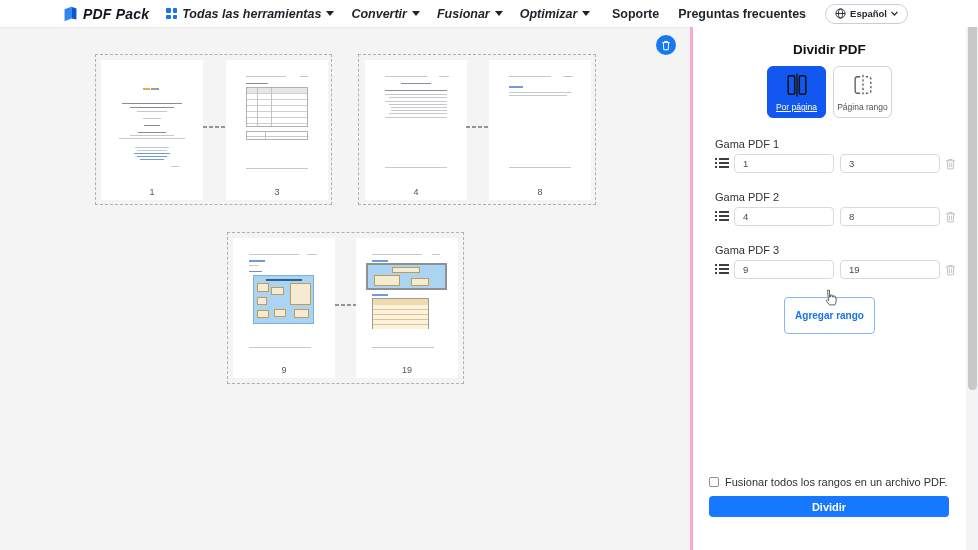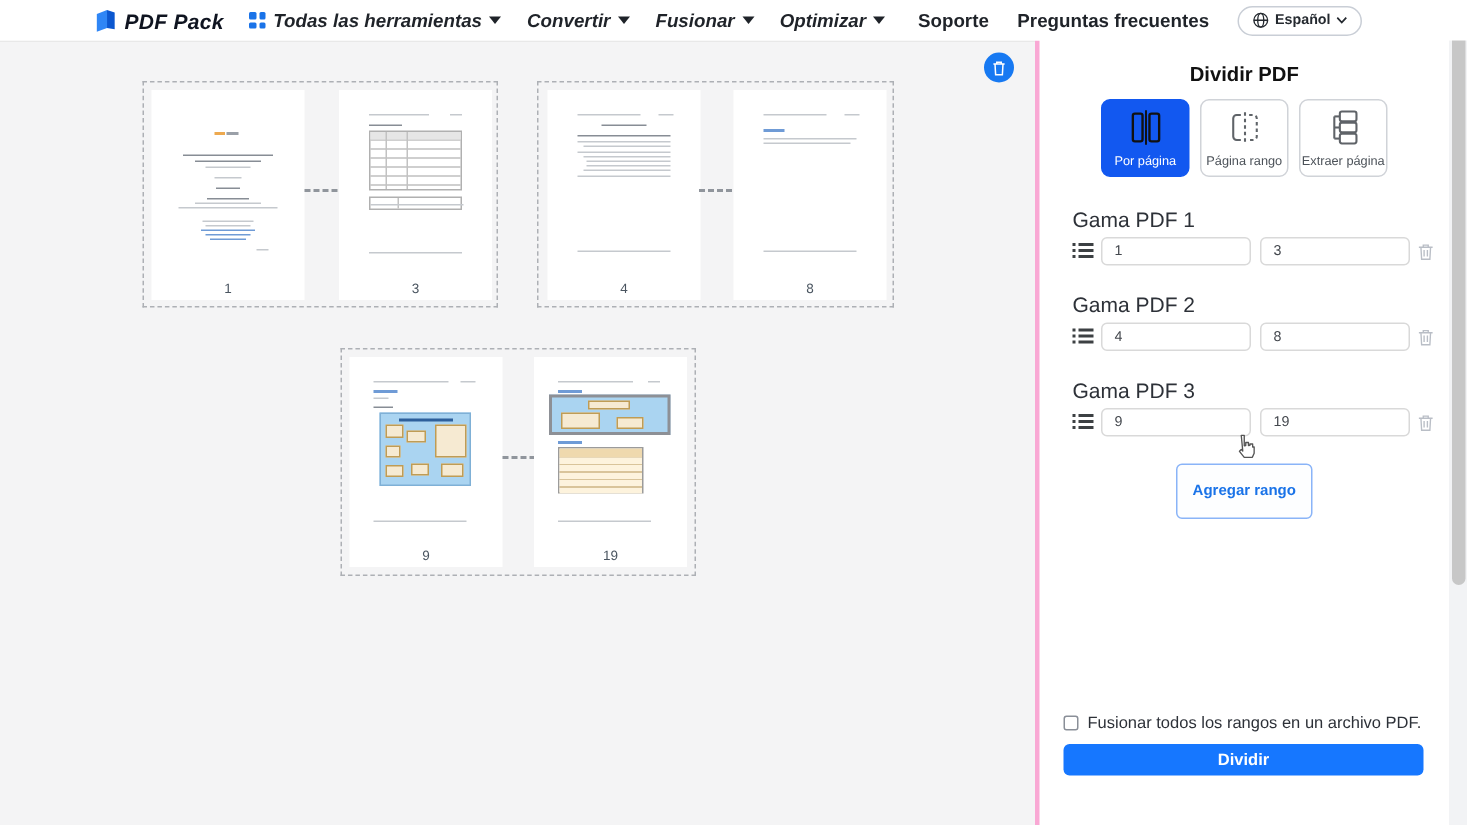--- a/index.html
+++ b/index.html
@@ -51,23 +51,23 @@
              cursor:pointer; }
 
   
   .sidebar { position:absolute; left:690px; top:27px; width:276px; height:523px;
              background:#fff; border-left:3px solid #f9a8d4; }
   .sb-title { margin-top:15px; text-align:center; font-size:13.5px; font-weight:800; color:#111;}
   .modes { margin-top:9px; display:flex; justify-content:center; gap:7px; }
   .mode { width:59px; height:52px; border:1px solid #d0d3d8; border-radius:6px; background:#fff;
           display:flex; flex-direction:column; align-items:center; justify-content:center; gap:4px;
           font-family:"Liberation Sans",sans-serif; font-size:8.5px; color:#4b5158; cursor:pointer;}
-  .mode.selected { background:#1258f0; border-color:#1258f0; color:#fff; }
+  .mode.selected { background:#1258f0; border-color:#1258f0; color:#fff;text-decoration:underline; }
   .ranges { margin-top:20px; padding-left:22px; }
-  .r-label { font-size:14px; color:#2d3138; margin-bottom:4px; }
+  .r-label { font-size:11px; color:#2d3138; margin-bottom:4px; }
   .r-row { display:flex; align-items:center; margin-bottom:18px; }
   .list-icon { width:14px; height:12px; position:relative; flex:0 0 14px; }
   .list-icon i { position:absolute; left:4px; width:10px; height:2px; background:#3c4043; display:block;}
   .list-icon i::before { content:""; position:absolute; left:-4px; top:0; width:2px; height:2px; background:#3c4043;}
   .r-input { width:100px; height:19px; border:1px solid #d9d9d9; border-radius:4px; background:#fff;
              font-family:"Liberation Sans",sans-serif; font-size:9.5px; color:#44484e;
              padding-left:8px; margin-left:5px; outline:none;}
   .r-input + .r-input { margin-left:6px; }
   .r-trash { margin-left:5px; cursor:pointer; display:flex; }
   .add-range { display:block; margin:13px auto 0; padding:12px 10px; background:#fdfeff;
@@ -311,34 +311,20 @@
     <button class="mode">
       <span style="display:flex">
         <svg width="24" height="26" viewBox="0 0 26 26" fill="none" stroke="#5f6368" stroke-width="1.5">
           <path d="M10 4 H7 a2.5 2.5 0 0 0 -2.5 2.5 v13 A2.5 2.5 0 0 0 7 22 h3"></path>
           <path d="M16 4 h3 a2.5 2.5 0 0 1 2.5 2.5 v13 A2.5 2.5 0 0 1 19 22 h-3" stroke-dasharray="2.5 2.2"></path>
           <line x1="13" y1="2" x2="13" y2="24" stroke-dasharray="2.5 2.2"></line>
         </svg>
       </span>
       <span>Página rango</span>
     </button>
-    <button class="mode">
-      <span style="display:flex">
-        <svg width="24" height="26" viewBox="0 0 26 26" fill="none" stroke="#5f6368" stroke-width="1.5">
-          <path d="M6 5 v16"></path>
-            <path d="M6 5 h4"></path>
-            <path d="M6 13 h4"></path>
-            <path d="M6 21 h4"></path>
-          <rect x="10" y="1.5" width="12" height="7" rx="1.5"></rect>
-          <rect x="10" y="9.5" width="12" height="7" rx="1.5"></rect>
-          <rect x="10" y="17.5" width="12" height="7" rx="1.5"></rect>
-        </svg>
-      </span>
-      <span>Extraer página</span>
-    </button>
   </div>
 
   <div class="ranges">
     <div>
       <div class="r-label">Gama PDF 1</div>
       <div class="r-row">
         <span class="list-icon">
           <i style="top:0"></i>
             <i style="top:4px"></i>
             <i style="top:8px"></i>

